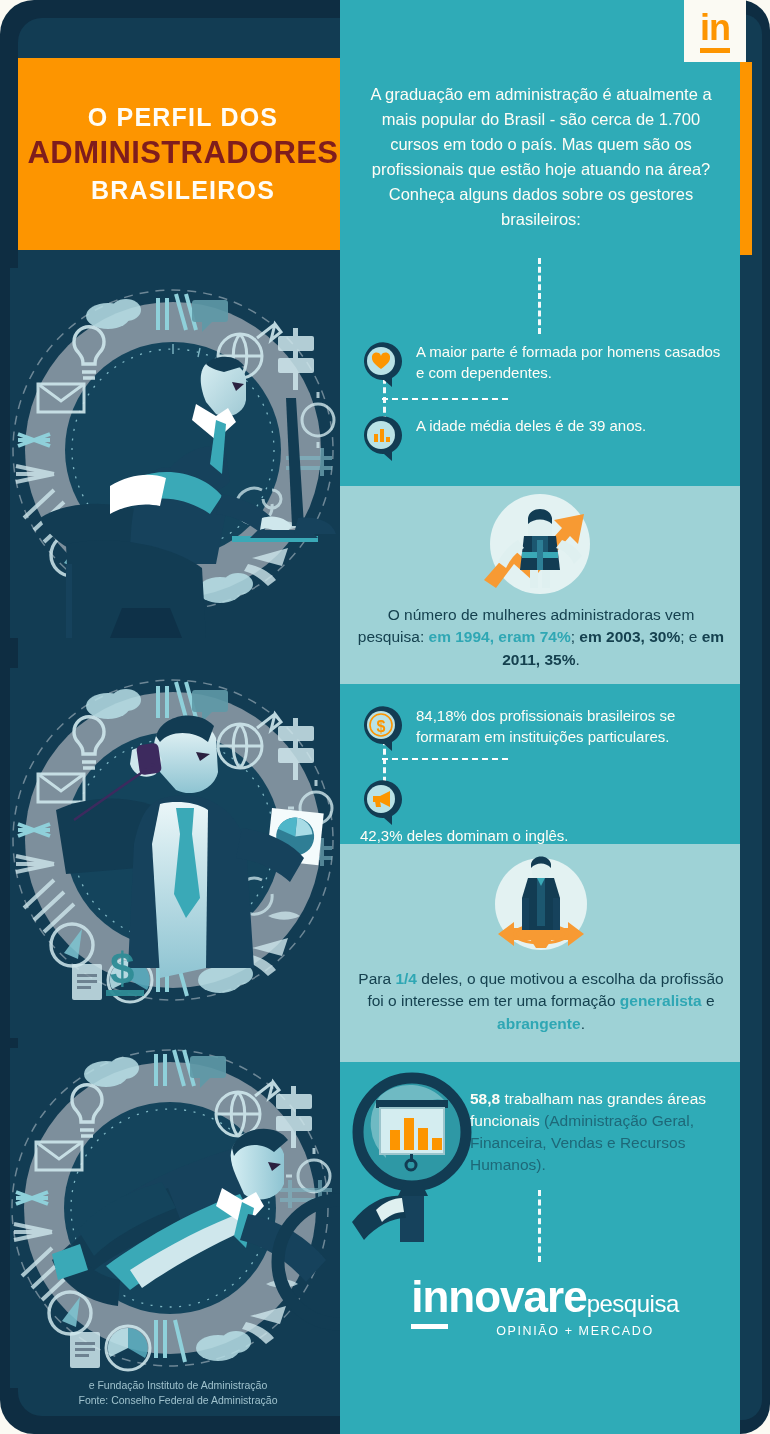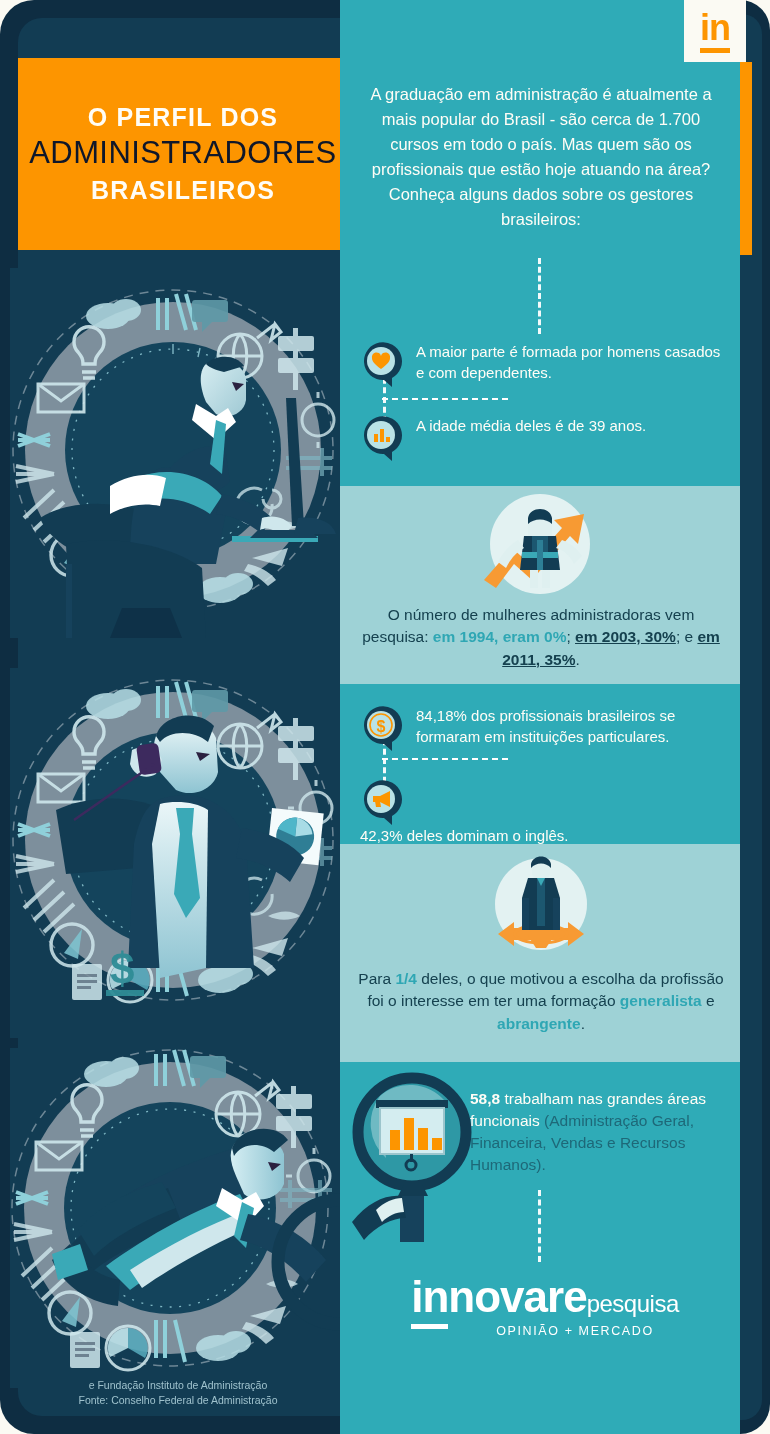--- a/index.html
+++ b/index.html
@@ -9,21 +9,21 @@
   
   .left-frame{position:absolute;left:0;top:0;width:348px;height:1434px;
     background:#0e2d42;border-radius:34px 0 0 34px;}
   .left-inner{position:absolute;left:18px;top:18px;width:330px;height:1398px;
     background:#123c53;border-radius:24px 0 0 24px;}
 
   
   .title-box{position:absolute;left:18px;top:58px;width:330px;height:192px;
     background:#fd9500;display:flex;flex-direction:column;align-items:center;justify-content:center;}
   .title-l1{color:#fffdf6;font-weight:bold;font-size:25px;letter-spacing:1.2px;line-height:1.18;}
-  .title-l2{color:#0f172a;font-weight:normal;font-size:31px;letter-spacing:0.4px;line-height:1.18;margin-top:3px;}
+  .title-l2{color:#7f1d1d;font-weight:bold;font-size:31px;letter-spacing:0.4px;line-height:1.18;margin-top:3px;}
   .title-l3{color:#fffdf6;font-weight:bold;font-size:25px;letter-spacing:1.2px;line-height:1.18;margin-top:4px;}
 
   
   .scene{position:absolute;left:10px;width:330px;height:370px;overflow:hidden;}
   .scene svg{display:block;}
 
   
   .source{position:absolute;left:18px;top:1378px;width:320px;text-align:center;
     color:#9fc2cd;font-size:10.5px;line-height:1.45;}
 
@@ -48,21 +48,21 @@
 
   .dots{position:absolute;width:0;border-left:3px dashed #ffffff;opacity:.95;}
 
   
   .bullet{position:absolute;display:flex;align-items:flex-start;}
   .bullet-txt{color:#fffdf6;font-size:15px;line-height:1.38;}
   .bullet-txt b{font-weight:normal;}
 
   .blocktext{position:absolute;text-align:center;font-size:15.5px;line-height:1.45;}
   .blocktext.dark{color:#15414f;}
-  .blocktext.dark b{font-weight:bold;color:#15414f;text-decoration:underline;}
+  .blocktext.dark b{font-weight:bold;color:#15414f;}
   .tealword{color:#2fa7b4;font-weight:bold;}
 
   .connector-h{position:absolute;height:0;border-top:2px dashed #ffffff;}
 
   
   .innovare{position:absolute;left:390px;top:1272px;width:310px;text-align:center;color:#ffffff;}
   .inn-row{display:flex;align-items:baseline;justify-content:center;}
   .inn-bold{font-weight:bold;font-size:44px;letter-spacing:-1px;}
   .inn-u{border-bottom:5px solid #ffffff;padding-bottom:3px;}
   .inn-light{font-size:24px;font-weight:normal;letter-spacing:-0.5px;}
@@ -513,21 +513,21 @@
       <path d="M50 26 C52 14 72 14 74 26 L74 32 C68 26 56 26 50 32z" fill="#123c53"></path>
       <path d="M46 44 L78 44 L82 78 L42 78z" fill="#123c53"></path>
       <path d="M54 44 L70 44 L70 60 L54 60z" fill="#1c5770"></path>
       <rect x="44" y="60" width="36" height="6" fill="#3aa9b7"></rect>
       <path d="M40 48 C30 54 24 62 20 70 L28 76 C32 68 38 60 46 56z" fill="#dff0f0"></path>
       <path d="M84 48 C94 52 100 58 104 64 L96 72 C92 64 86 58 78 56z" fill="#dff0f0"></path>
       <rect x="59" y="48" width="6" height="30" fill="#2d7f96"></rect>
     </svg>
   </div>
   <div class="blocktext dark" style="left:356px;top:604px;width:370px;">
-    <span>O número de mulheres administradoras vem pesquisa: </span><span class="tealword">em 1994, eram 0%</span><span>; </span><b>em 2003, 30%</b><span>; e </span><b>em 2011, 35%</b><span>.</span>
+    <span>O número de mulheres administradoras vem pesquisa: </span><span class="tealword">em 1994, eram 74%</span><span>; </span><b>em 2003, 30%</b><span>; e </span><b>em 2011, 35%</b><span>.</span>
   </div>
 
   <div class="connector-h" style="left:382px;top:758px;width:126px;"></div>
   <div class="dots" style="left:383px;top:730px;height:62px;"></div>
 
   <div class="bullet" style="left:360px;top:706px;width:366px;">
     <svg width="46" height="46" viewBox="0 0 46 46" style="flex:0 0 46px;margin-right:10px;">
       <path d="M4 20 a19 19 0 1 1 28 16 l0 9 -8 -7 a19 19 0 0 1 -20 -18z" fill="#123c53"></path>
       <circle cx="21" cy="19" r="14" fill="#b9e2e6"></circle>
       <circle cx="21" cy="19" r="11" fill="none" stroke="#fd9500" stroke-width="1.6"></circle>

